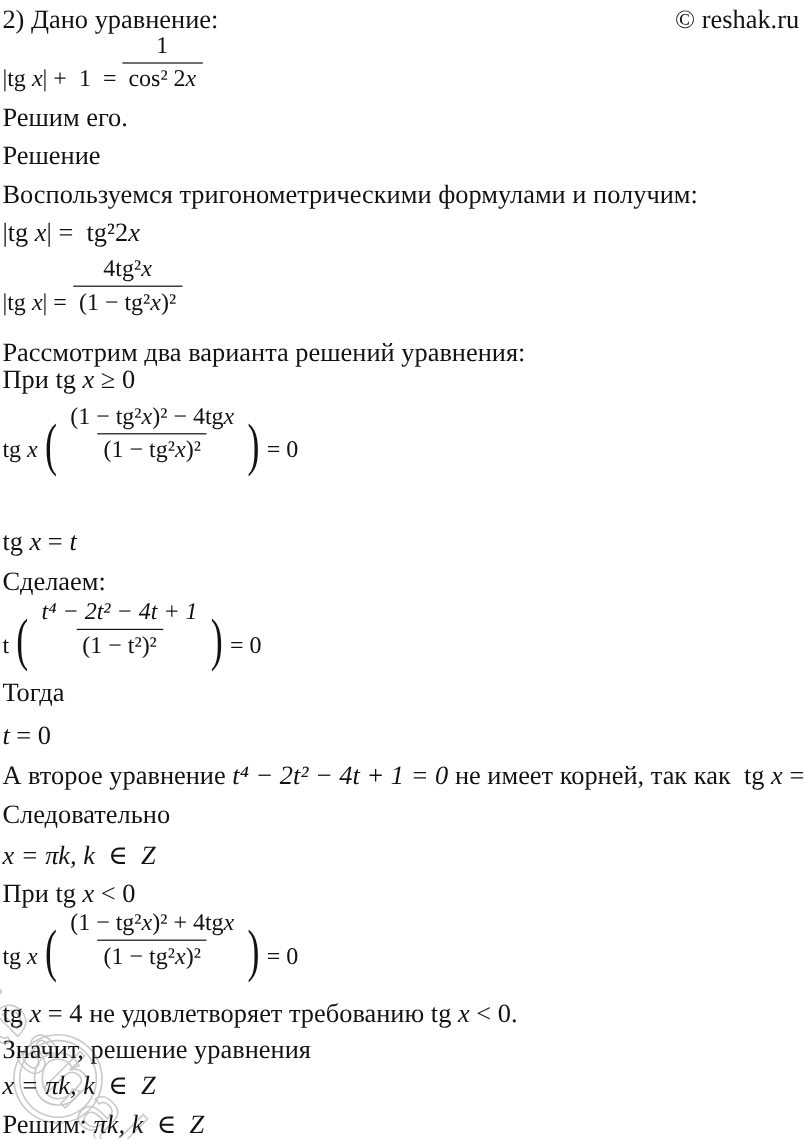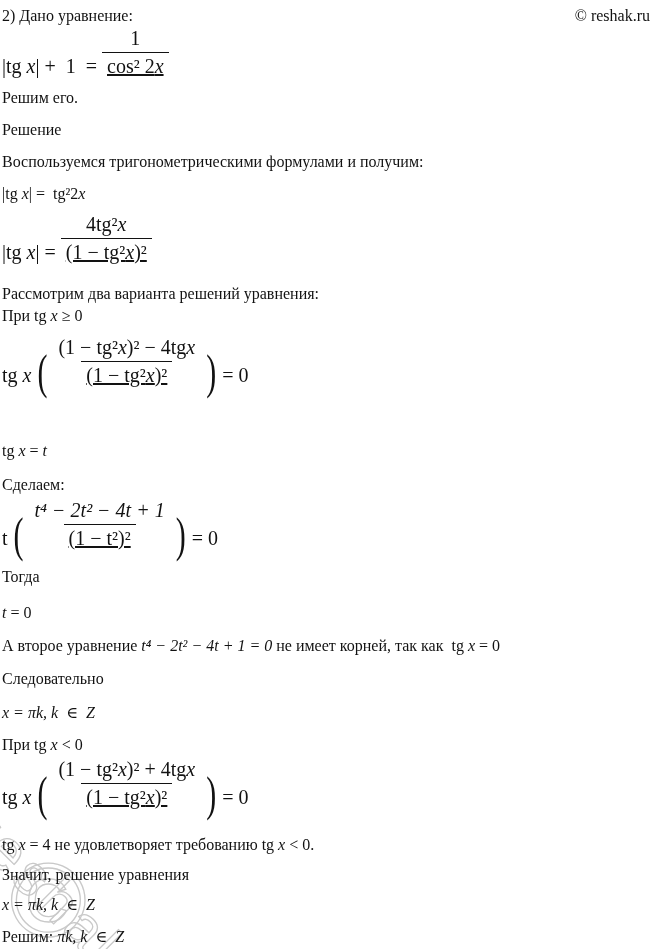--- a/index.html
+++ b/index.html
@@ -4,34 +4,34 @@
 <style>
   * { margin:0; padding:0; box-sizing:border-box; }
   html,body { background:#ffffff; }
   body {
     width:670px; height:949px; position:relative; overflow:hidden;
     font-family:"Liberation Serif","DejaVu Serif",serif;
     color:#121212;
   }
   .page { position:relative; width:670px; height:949px; overflow:hidden; }
   .ln {
-    position:absolute; left:2px; font-size:16px; line-height:22px;
+    position:absolute; left:2px; font-size:22px; line-height:22px;
     white-space:pre; z-index:2;
   }
   .ln span { white-space:pre; }
-  .right { left:auto; right:20px; }
+  .right { left:auto; right:4px; }
   .it { font-style:italic; }
   .eq {
     position:absolute; left:2px; display:flex; align-items:flex-end;
     font-size:20px; gap:5px; z-index:2; white-space:pre;
   }
   .seg span { white-space:pre; }
   .frac { display:inline-flex; flex-direction:column; align-items:center; }
   .frac .num { padding:0 5px 2px; white-space:pre; text-align:center; }
-  .frac .den { border-top:1.6px solid #121212; padding:2px 5px 0; white-space:pre; text-align:center;text-decoration:underline; }
+  .frac .den { border-top:1.6px solid #121212; padding:2px 5px 0; white-space:pre; text-align:center; }
   .bigp {
     display:inline-block; font-size:30px; line-height:1;
     transform:scaleY(1.62); font-weight:400; margin:0 1px;
   }
   .wm {
     position:absolute; z-index:1; user-select:none;
     font-family:"Liberation Sans","DejaVu Sans",sans-serif;
     color:rgba(255,255,255,0); -webkit-text-stroke:1.3px #c9c9c9;
   }
   .wm-text {

